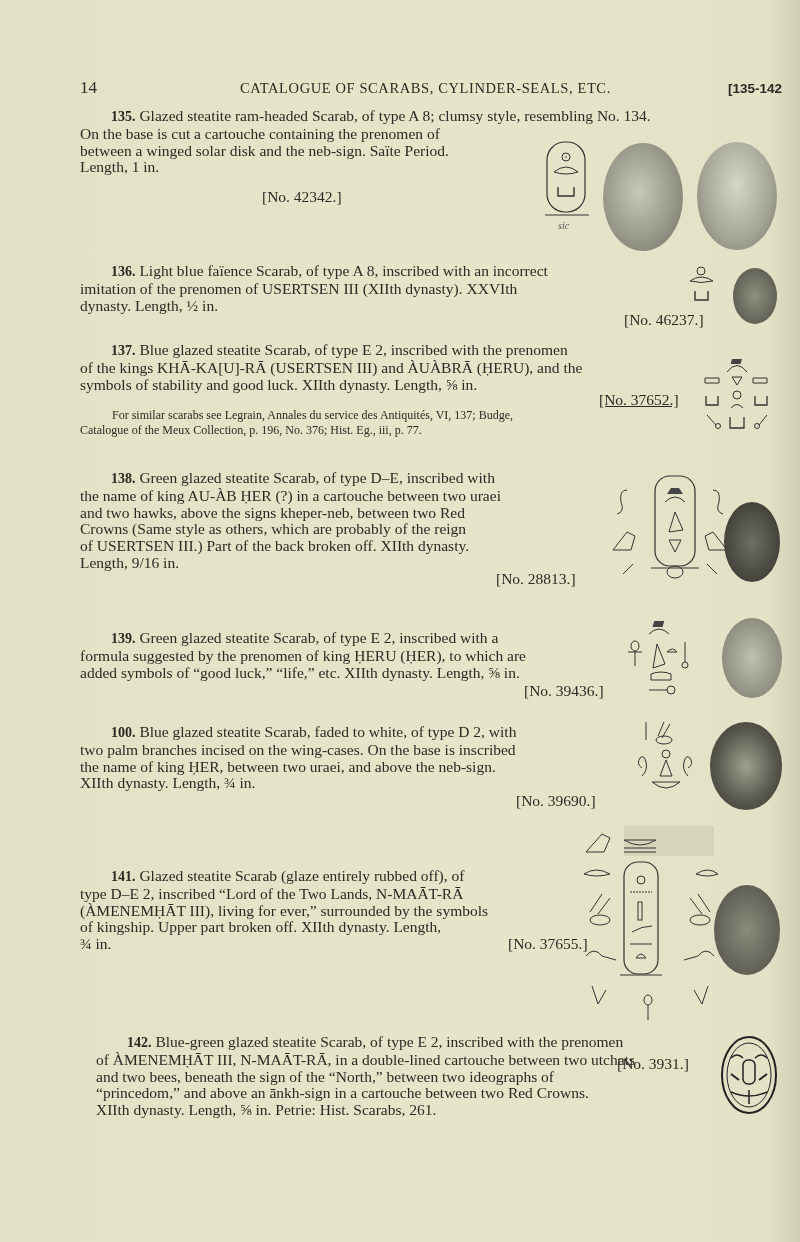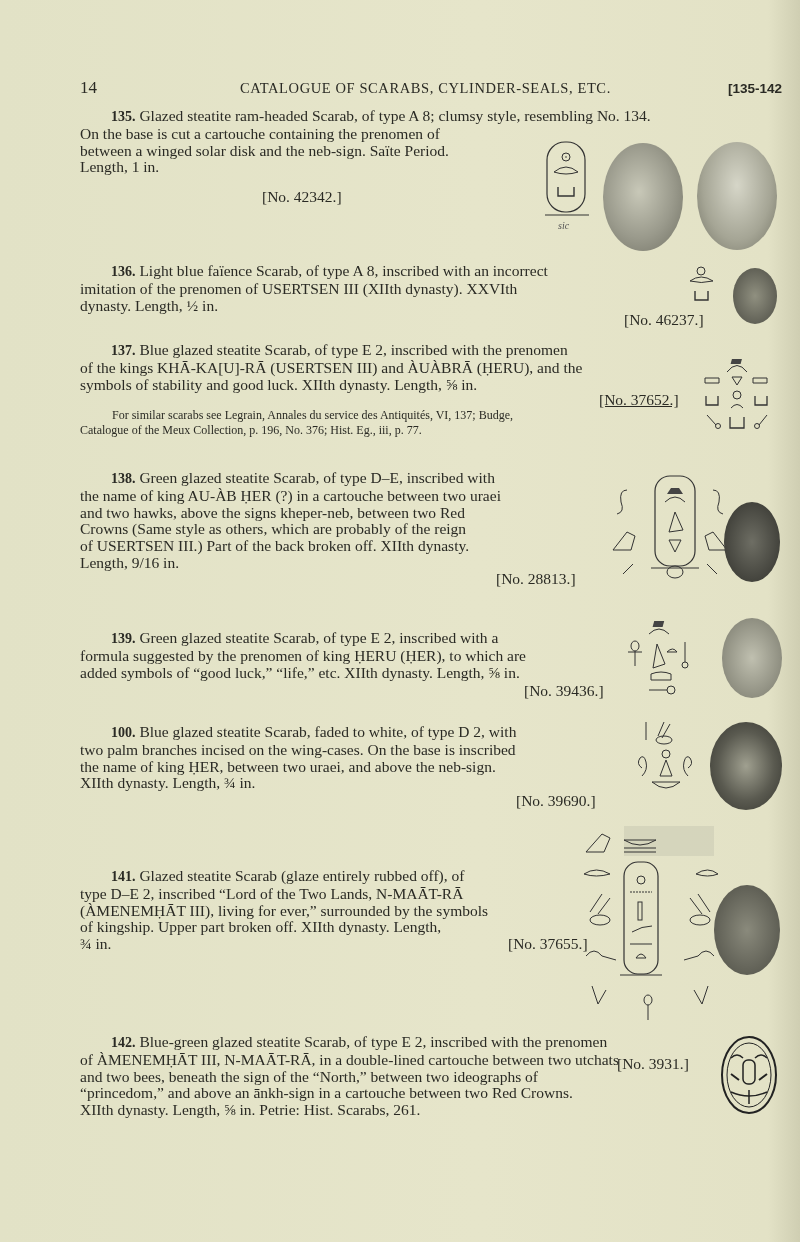--- a/index.html
+++ b/index.html
@@ -200,21 +200,21 @@
     <ellipse cx="120" cy="98" rx="10" ry="5" fill="none" stroke="#333"></ellipse>
     <path d="M6 134 Q14 124 22 134 L36 138" fill="none" stroke="#333"></path>
     <path d="M134 134 Q126 124 118 134 L104 138" fill="none" stroke="#333"></path>
     <path d="M12 164 L18 182 L26 168" fill="none" stroke="#333"></path>
     <path d="M128 164 L122 182 L114 168" fill="none" stroke="#333"></path>
     <ellipse cx="68" cy="178" rx="4" ry="5" fill="none" stroke="#333"></ellipse>
     <line x1="68" y1="183" x2="68" y2="198" stroke="#333"></line>
   </svg>
   <div class="photo" style="left:714px; top:885px; width:66px; height:90px; background:radial-gradient(ellipse at 50% 50%,#8a8a7c 0%,#5c5c52 75%);"></div>
 
-  <div class="entry" style="left:80px; top:1034px; width:640px;">
+  <div class="entry" style="left:96px; top:1034px; width:640px;">
     <p><span class="ind"></span><span class="num">142.</span> <span>Blue-green glazed steatite Scarab, of type E 2, inscribed with the prenomen</span></p>
     <p>of ÀMENEMḤĀT III, N-MAĀT-RĀ, in a double-lined cartouche between two utchats</p>
     <p>and two bees, beneath the sign of the “North,” between two ideographs of</p>
     <p>“princedom,” and above an ānkh-sign in a cartouche between two Red Crowns.</p>
     <p>XIIth dynasty. Length, ⅝ in. Petrie: Hist. Scarabs, 261.</p>
   </div>
   <span class="ref" style="left:617px; top:1055px;">[No. 3931.]</span>
   <svg class="glyph" style="left:719px; top:1034px;" width="60" height="82">
     <ellipse cx="30" cy="41" rx="27" ry="38" fill="none" stroke="#222" stroke-width="2"></ellipse>
     <ellipse cx="30" cy="41" rx="22" ry="32" fill="none" stroke="#222" stroke-width="1"></ellipse>

